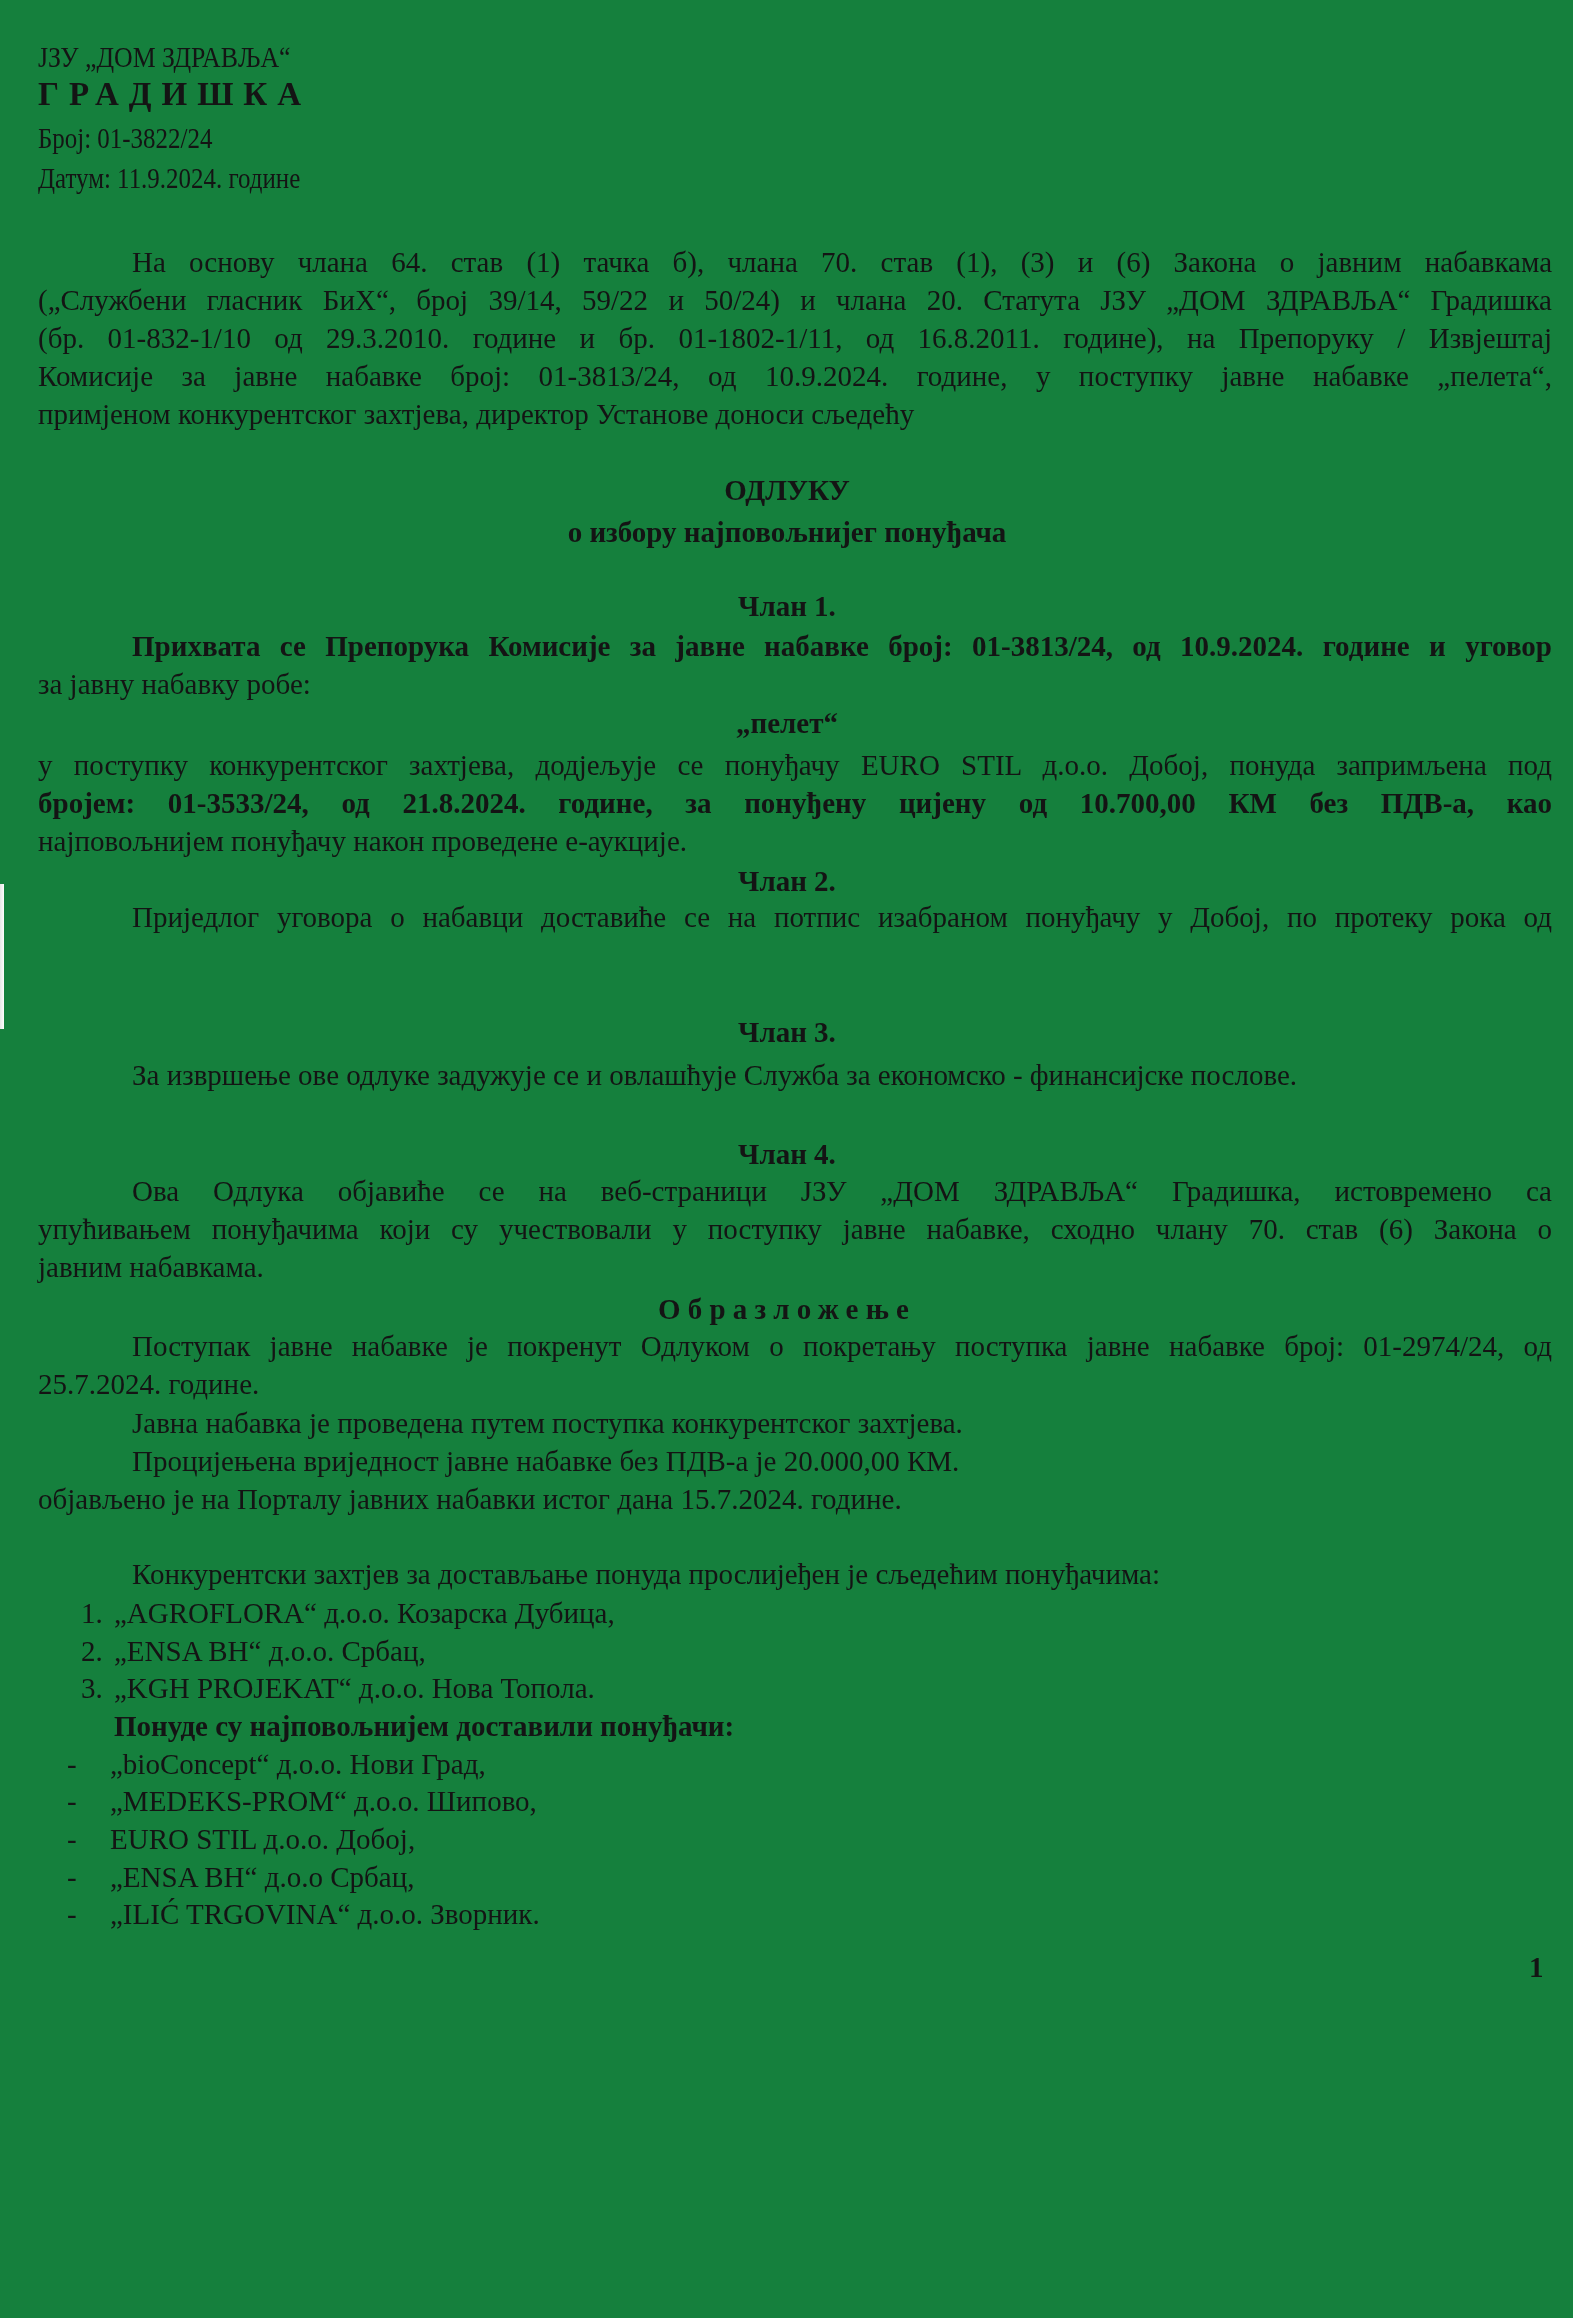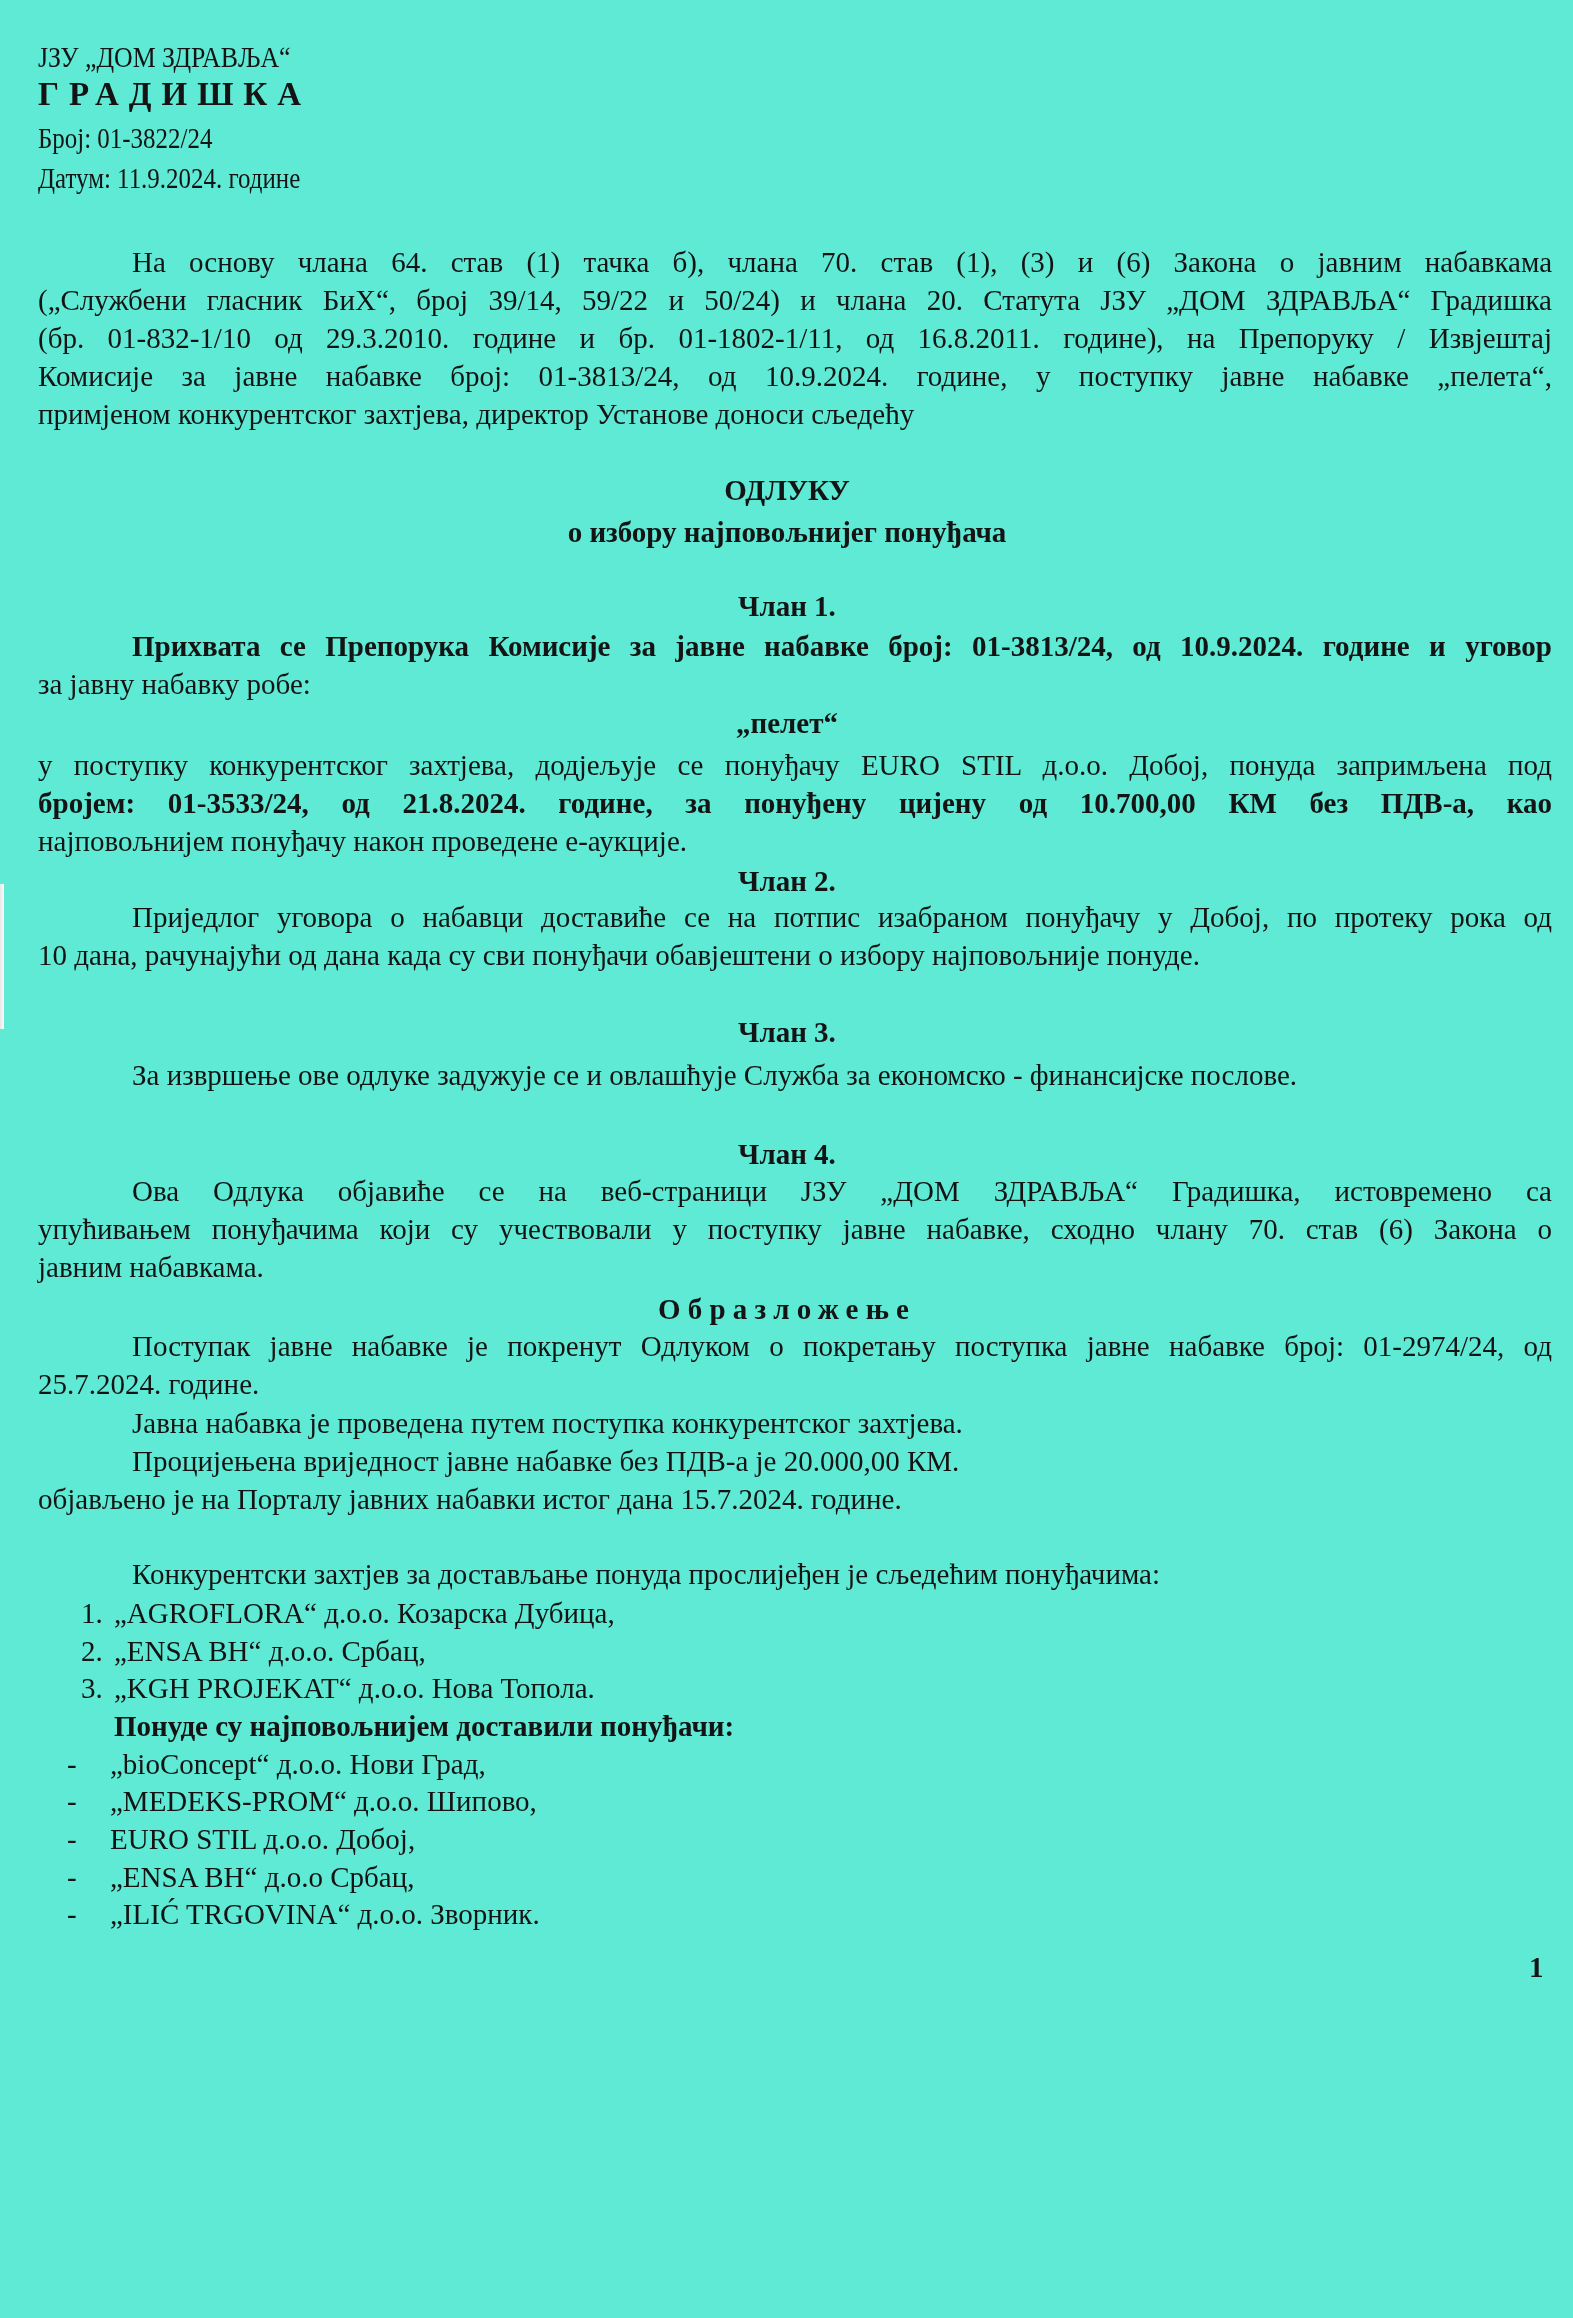--- a/index.html
+++ b/index.html
@@ -3,21 +3,21 @@
 <meta charset="utf-8">
 <style>
   html, body { margin: 0; padding: 0; background: #ffffff; }
   body {
     width: 1574px; height: 2319px; position: relative; overflow: hidden;
     font-family: "Liberation Serif", "DejaVu Serif", serif;
     color: #141414;
   }
   .page {
     position: absolute; left: 0; top: 0; width: 1574px; height: 2319px;
-    background: #5eead4;
+    background: #15803d;
   }
   .scan-edge {
     position: absolute; left: 0; top: 884px; width: 4.3px; height: 145px;
     background: linear-gradient(to right, #e6e6e6, #fdfdfd);
   }
   .txt { position: absolute; white-space: nowrap; font-size: 29px; line-height: 38px; transform-origin: left top; }
   .cond { transform: scaleX(0.86); }
   .b { font-weight: bold; }
   .header-line { font-size: 30px; }
   .header-city { font-size: 33px; font-weight: bold; letter-spacing: 10px; }
@@ -62,21 +62,20 @@
   <div class="center b" style="top:704px;">„пелет“</div>
   <div class="para" style="top:746px;">
     <span class="line">у поступку конкурентског захтјева, додјељује се понуђачу EURO STIL д.о.о. Добој, понуда запримљена под</span>
     <span class="line b">бројем: 01-3533/24, од 21.8.2024. године, за понуђену цијену од 10.700,00 КМ без ПДВ-а, као</span>
     <span class="line last">најповољнијем понуђачу након проведене е-аукције.</span>
   </div>
 
   <div class="center b" style="top:862px;">Члан 2.</div>
   <div class="para" style="top:898px;">
     <span class="line" style="padding-left:94px;">Приједлог уговора о набавци доставиће се на потпис изабраном понуђачу у Добој, по протеку рока од</span>
-    <span class="line last">10 дана, рачунајући од дана када су сви понуђачи обавјештени о избору најповољније понуде.</span>
   </div>
 
   <div class="center b" style="top:1013px;">Члан 3.</div>
   <div class="para" style="top:1056px;">
     <span class="line last" style="padding-left:94px;">За извршење ове одлуке задужује се и овлашћује Служба за економско - финансијске послове.</span>
   </div>
 
   <div class="center b" style="top:1135px;">Члан 4.</div>
   <div class="para" style="top:1172px;">
     <span class="line" style="padding-left:94px;">Ова Одлука објавиће се на веб-страници ЈЗУ „ДОМ ЗДРАВЉА“ Градишка, истовремено са</span>

